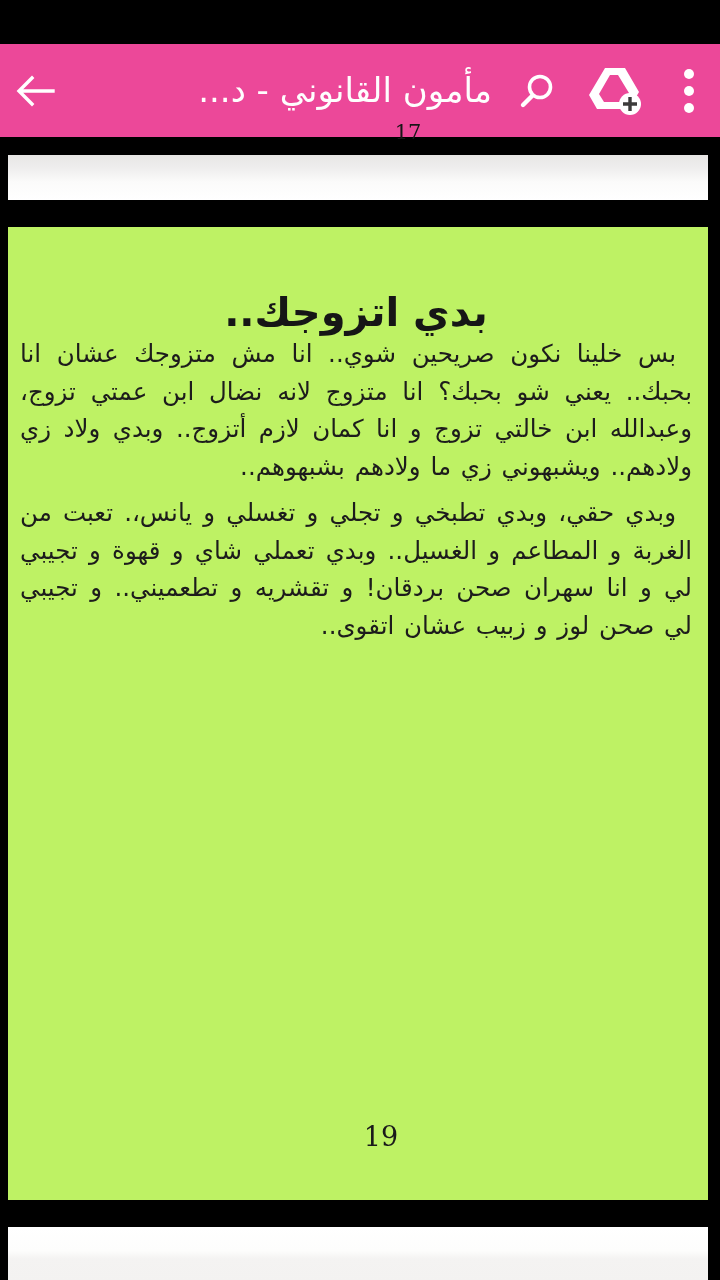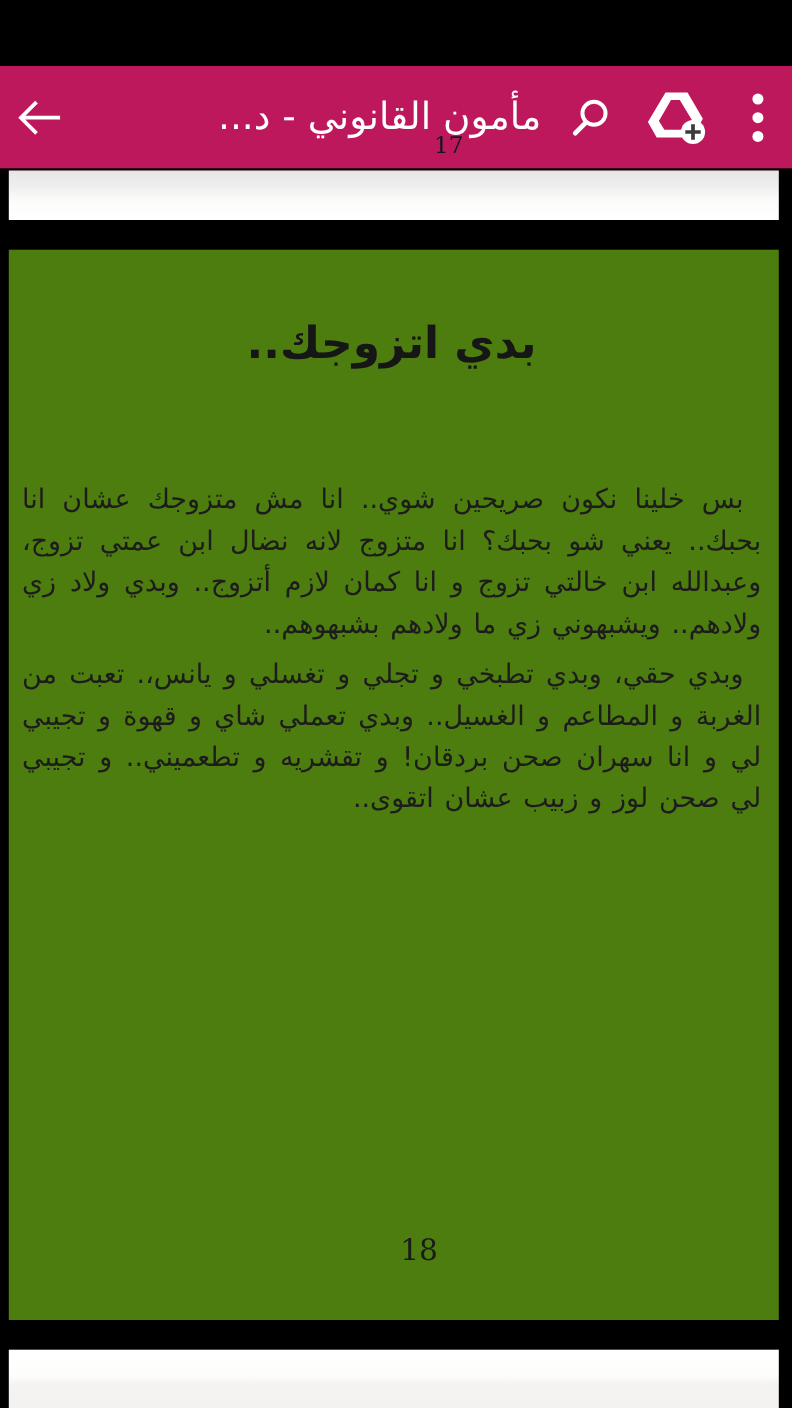--- a/index.html
+++ b/index.html
@@ -6,23 +6,23 @@
   html, body { width: 720px; height: 1280px; overflow: hidden; }
   body {
     background: #000;
     font-family: "DejaVu Sans", sans-serif;
     position: relative;
   }
 
   
   .toolbar {
     position: absolute;
-    left: 0; top: 60px;
+    left: 0; top: 44px;
     width: 720px; height: 93px;
-    background: #be185d;
+    background: #ec4899;
     display: flex;
     align-items: center;
     z-index: 3;
   }
   .back-btn {
     width: 70px; height: 93px;
     display: flex; align-items: center; justify-content: center;
     flex: 0 0 auto;
     background: transparent; border: none; cursor: pointer;
   }
@@ -65,21 +65,21 @@
     position: absolute;
     left: 8px; top: 155px;
     width: 700px; height: 45px;
     background: linear-gradient(to bottom, #e7e6e5 0%, #efeeee 30%, #fbfbfa 60%, #ffffff 100%);
     z-index: 1;
   }
   .page-main {
     position: absolute;
     left: 8px; top: 227px;
     width: 700px; height: 973px;
-    background: #4d7c0f;
+    background: #bef264;
     z-index: 1;
   }
   .page-sliver-bottom {
     position: absolute;
     left: 8px; top: 1227px;
     width: 700px; height: 53px;
     background: linear-gradient(to bottom, #ffffff 0%, #fdfdfc 45%, #f4f3f2 60%, #f3f2f1 100%);
     z-index: 1;
   }
 
@@ -93,21 +93,21 @@
   }
   .chapter-title {
     text-align: center;
     font-weight: bold;
     font-size: 40px;
     padding-top: 62px;
     letter-spacing: 0;
     color: #161616;
     font-family: "DejaVu Sans", sans-serif;
   }
-  .body-text { margin-top: 100px; }
+  .body-text { }
   .body-text p {
     direction: rtl;
     text-align: justify;
     text-align-last: right;
     font-size: 24.5px;
     line-height: 37.5px;
     text-indent: 16px;
     margin-bottom: 9px;
     color: #1d1c1c;
     word-spacing: 2px;
@@ -173,17 +173,17 @@
 
 <div class="page-sliver-top"></div>
 
 <div class="page-main">
   <div class="page-inner">
     <div class="chapter-title">بدي اتزوجك..</div>
     <div class="body-text">
       <p>بس خلينا نكون صريحين شوي.. انا مش متزوجك عشان انا بحبك.. يعني شو بحبك؟ انا متزوج لانه نضال ابن عمتي تزوج، وعبدالله ابن خالتي تزوج و انا كمان لازم أتزوج.. وبدي ولاد زي ولادهم.. ويشبهوني زي ما ولادهم بشبهوهم..</p>
       <p>وبدي حقي، وبدي تطبخي و تجلي و تغسلي و يانس،. تعبت من الغربة و المطاعم و الغسيل.. وبدي تعملي شاي و قهوة و تجيبي لي و انا سهران صحن بردقان! و تقشريه و تطعميني.. و تجيبي لي صحن لوز و زبيب عشان اتقوى..</p>
     </div>
-    <div class="pagenum-cur">18</div>
+    <div class="pagenum-cur">19</div>
   </div>
 </div>
 
 <div class="page-sliver-bottom"></div>
 
 </body></html>

